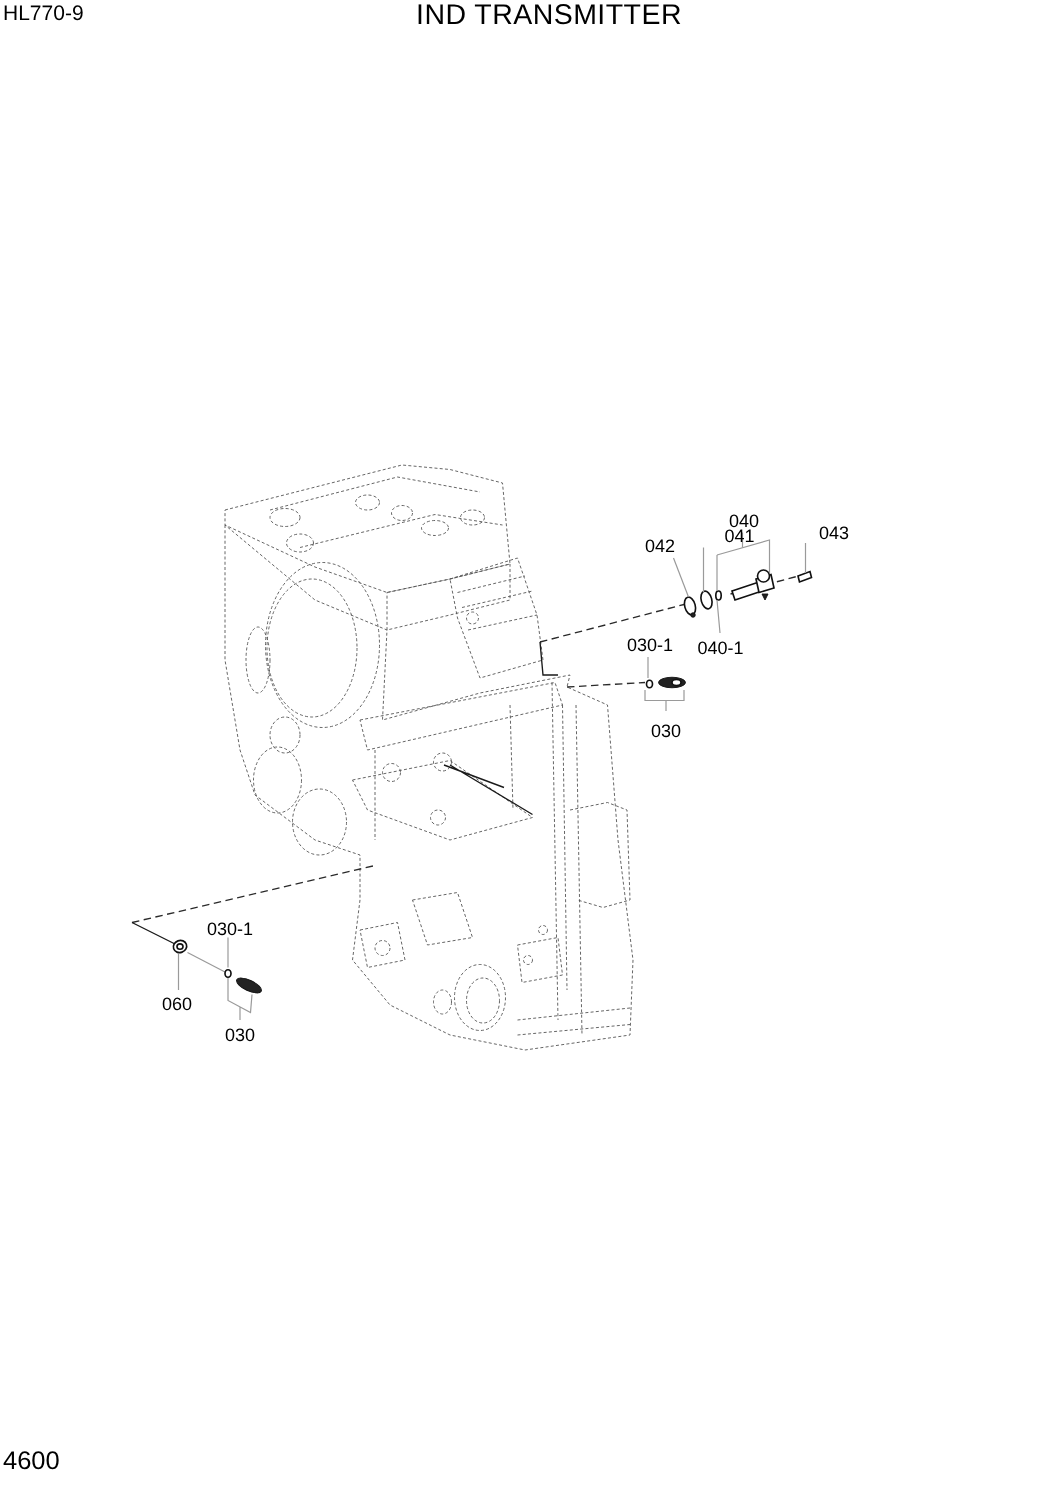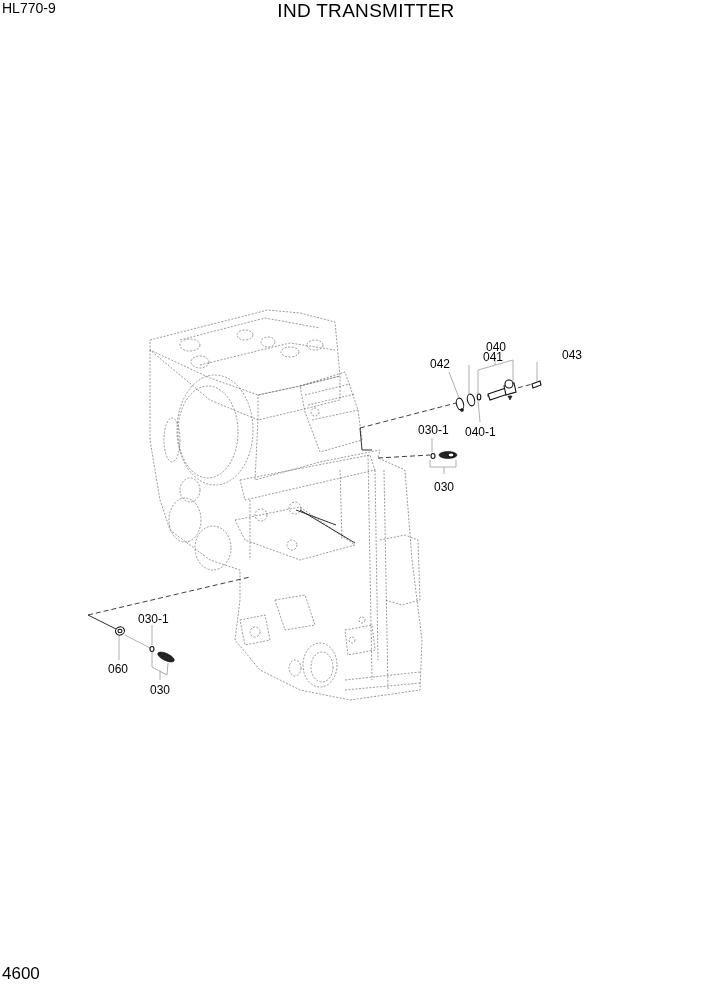--- a/index.html
+++ b/index.html
@@ -142,21 +142,21 @@
   <g>
     <path class="ld" d="M119 636 L119 660"></path>
     <path class="ld" d="M152 625 L152 645"></path>
     <path class="ld" d="M152 652 L152 667 L167 675 L168 663 M160 671 L160 680"></path>
   </g>
 </svg>
 
 <div class="lbl" style="left:430px; top:358px;">042</div>
 <div class="lbl" style="left:459px; top:351px;padding-left:24px;">041</div>
 <div class="lbl" style="left:486px; top:341px;">040</div>
-<div class="lbl" style="left:542px; top:349px;padding-left:20px;">043</div>
+<div class="lbl" style="left:526px; top:349px;padding-left:20px;">043</div>
 <div class="lbl" style="left:465px; top:426px;">040-1</div>
 <div class="lbl" style="left:418px; top:424px;">030-1</div>
 <div class="lbl" style="left:434px; top:481px;">030</div>
 <div class="lbl" style="left:108px; top:663px;">060</div>
 <div class="lbl" style="left:138px; top:613px;">030-1</div>
 <div class="lbl" style="left:150px; top:684px;">030</div>
 
 <div class="page-no">4600</div>
 
 </body></html>

